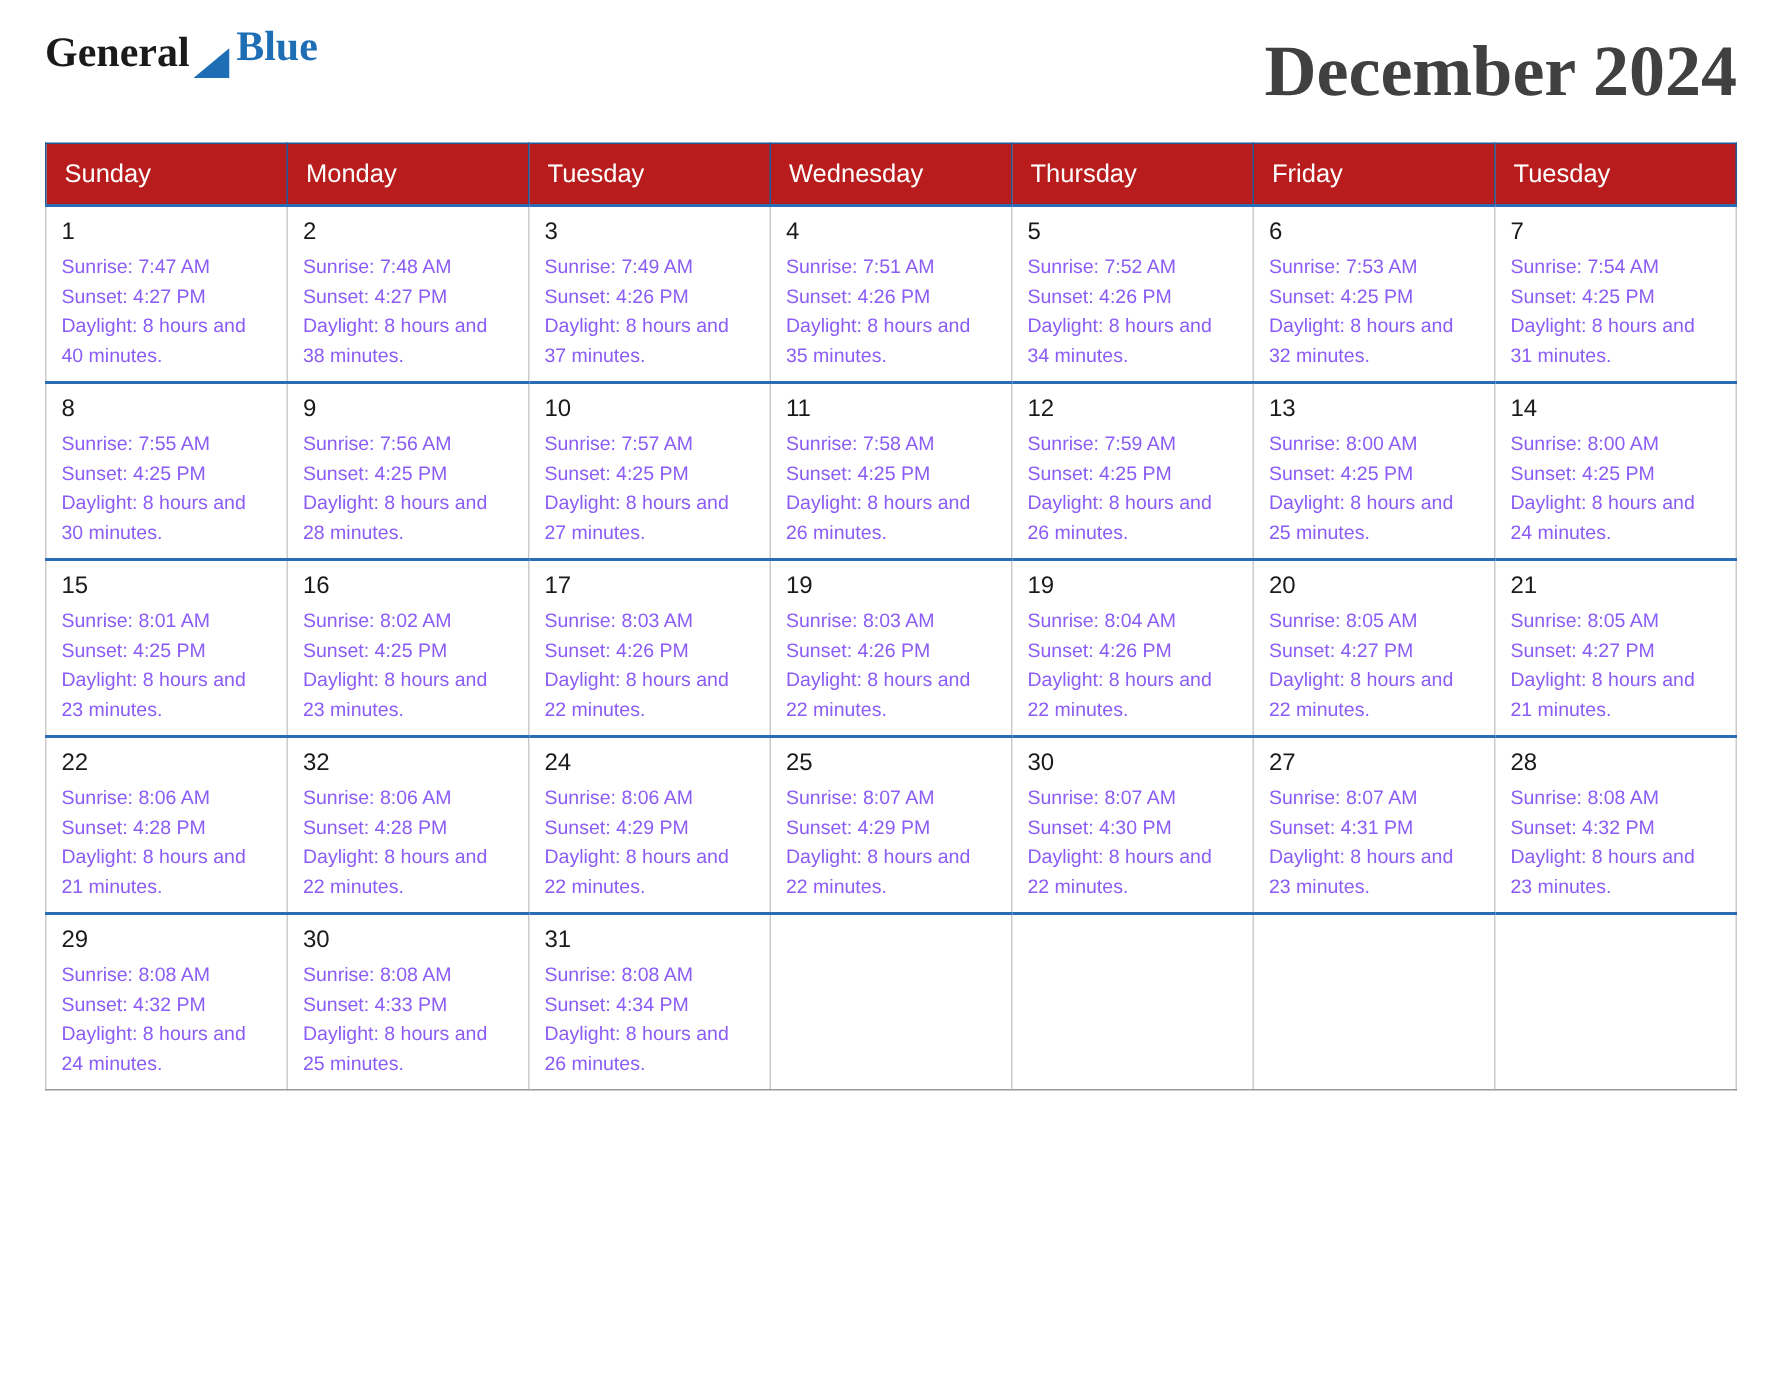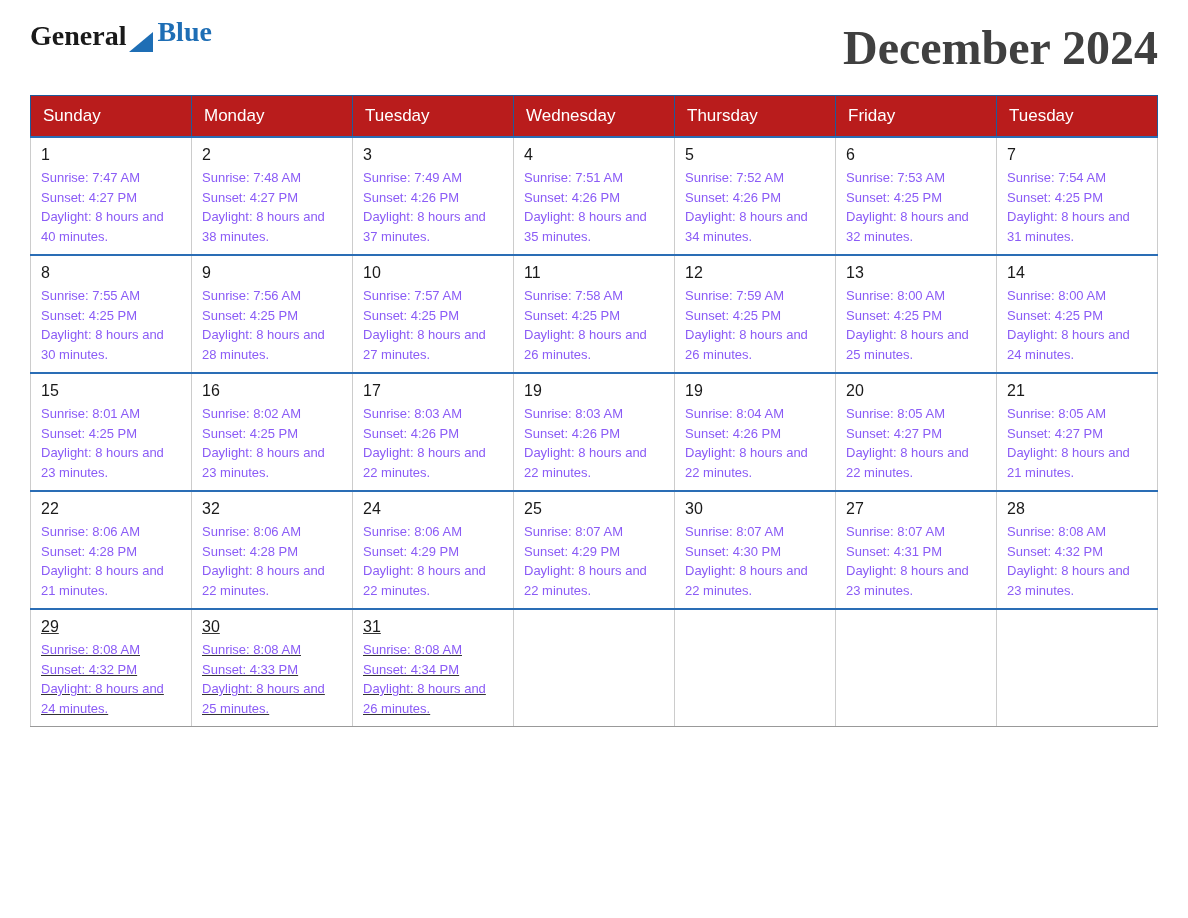--- a/index.html
+++ b/index.html
@@ -72,21 +72,20 @@
       padding: 8px 10px;
       border: 1px solid #ccc;
       width: 14.28%;
       min-height: 100px;
       font-size: 13.5px;
       color: #333;
       background: #fff;
     }
     .calendar-table tr:last-child td {
       border-bottom: 1px solid #999;
-      text-decoration: underline;
     }
     .day-number {
       font-size: 16px;
       font-weight: normal;
       color: #1a1a1a;
       display: block;
       margin-bottom: 4px;
     }
     .day-info {
       font-size: 13px;

